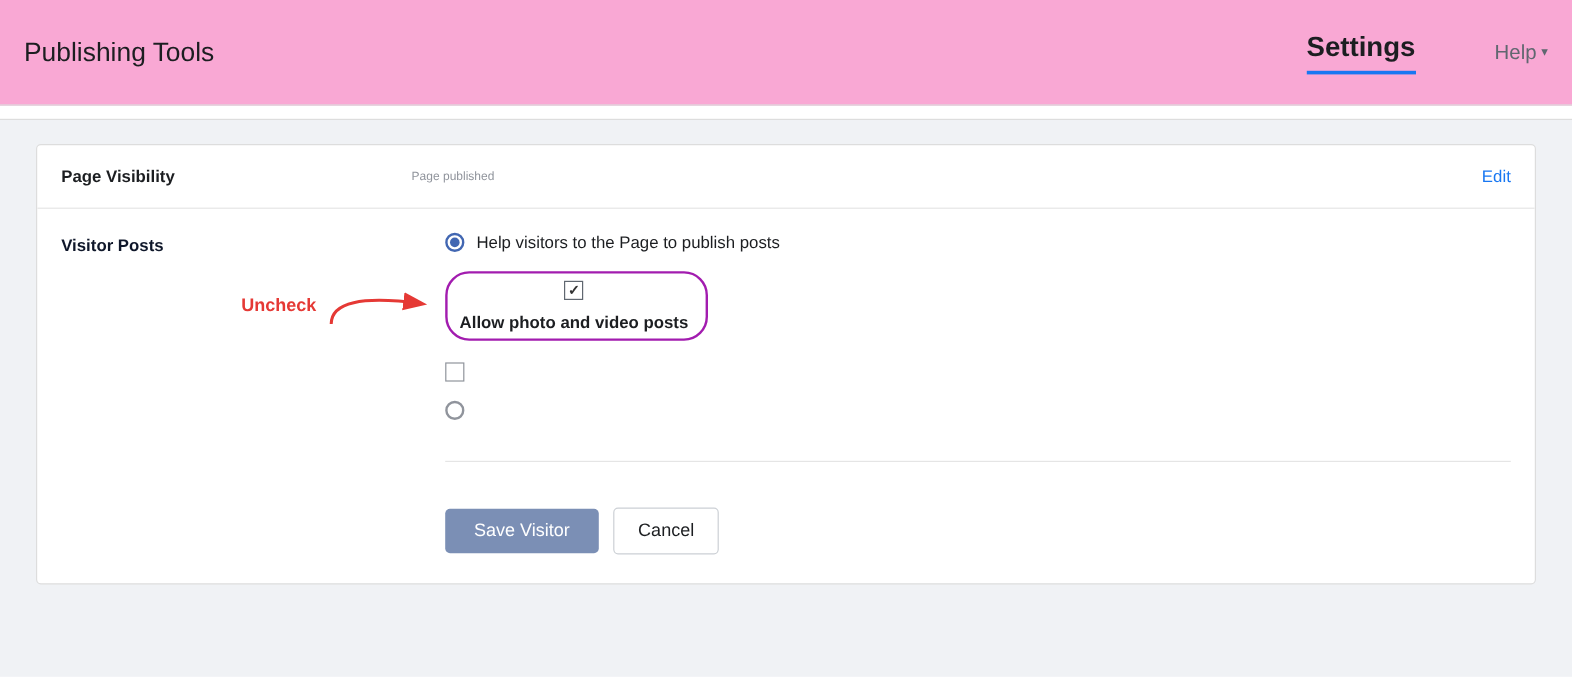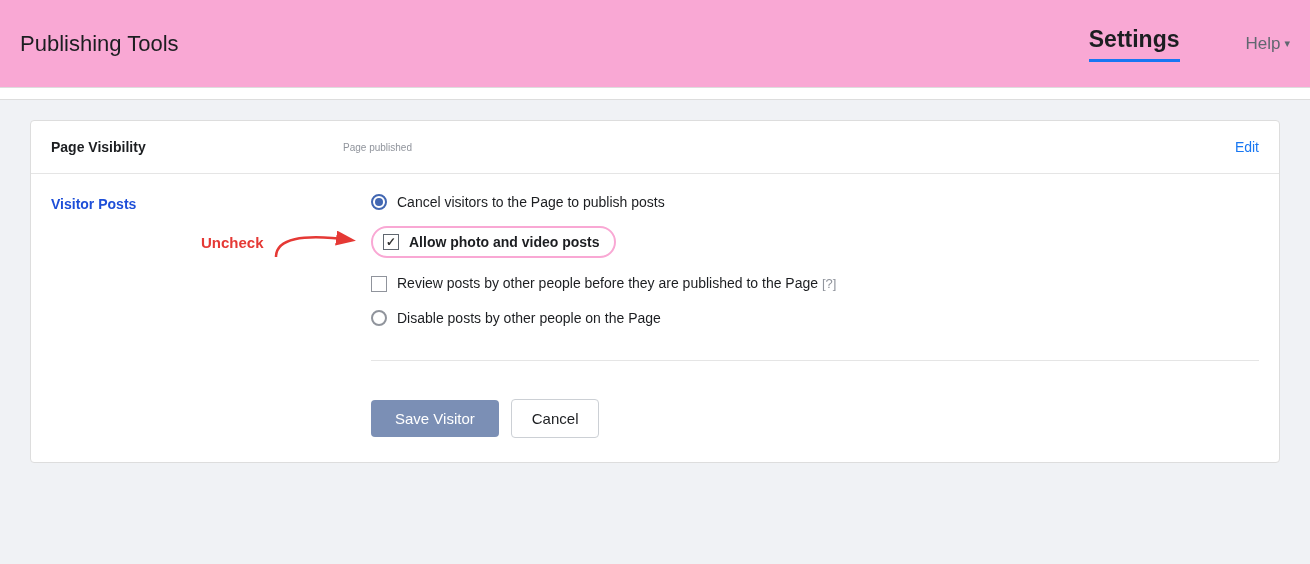--- a/index.html
+++ b/index.html
@@ -102,21 +102,21 @@
     }
 
     
     .visitor-posts-row {
       display: flex;
       padding: 20px 20px 0 20px;
     }
     .visitor-posts-label {
       font-size: 14px;
       font-weight: 700;
-      color: #1d4ed8;
+      color: #0f172a;
       width: 320px;
       flex-shrink: 0;
       padding-top: 2px;
     }
     .visitor-posts-options {
       flex: 1;
       display: flex;
       flex-direction: column;
       gap: 16px;
     }
@@ -150,23 +150,24 @@
       background: #4267b2;
     }
     .radio-label {
       font-size: 14px;
       color: #1c1e21;
     }
     .checkbox-highlight {
       display: flex;
       align-items: center;
       gap: 10px;
-      border: 2px solid #f9a8d4;
+      border: 2px solid #a21caf;
       border-radius: 20px;
       padding: 6px 14px 6px 10px;
+      flex-direction: column;
     }
     .checkbox-input {
       width: 16px;
       height: 16px;
       border: 1.5px solid #90949c;
       background: #fff;
       flex-shrink: 0;
       display: flex;
       align-items: center;
       justify-content: center;
@@ -286,21 +287,21 @@
       <div class="edit-link">Edit</div>
     </div>
 
     <div class="visitor-posts-row visitor-posts-outer">
       <div class="visitor-posts-label">Visitor Posts</div>
 
       <div class="visitor-posts-options">
 
         <div class="radio-option">
           <div class="radio-input checked"></div>
-          <span class="radio-label">Cancel visitors to the Page to publish posts</span>
+          <span class="radio-label">Help visitors to the Page to publish posts</span>
         </div>
 
         <div style="position:relative; display:flex; align-items:center;">
 
           <div style="position:absolute; left:-170px; top:50%; transform:translateY(-50%); display:flex; flex-direction:column; align-items:flex-end;">
             <span class="uncheck-annotation" style="position:static;">Uncheck</span>
           </div>
 
           <svg style="position:absolute; left:-100px; top:50%; transform:translateY(-50%);" width="95" height="40" viewBox="0 0 95 40">
             <defs>
@@ -312,29 +313,24 @@
           </svg>
 
           <div class="checkbox-highlight">
             <div class="checkbox-input checked"></div>
             <span class="checkbox-label">Allow photo and video posts</span>
           </div>
         </div>
 
         <div class="checkbox-plain">
           <div class="checkbox-plain-input"></div>
-          <span class="checkbox-plain-label">
-            <span>Review posts by other people before they are published to the Page</span>
-            <span class="help-text">[?]</span>
-          </span>
         </div>
 
         <div class="radio-option">
           <div class="radio-input"></div>
-          <span class="radio-label">Disable posts by other people on the Page</span>
         </div>
 
         <hr class="options-divider">
 
       </div>
     </div>
 
     <div class="actions-row">
       <button class="btn-save">Save Visitor</button>
       <button class="btn-cancel">Cancel</button>

